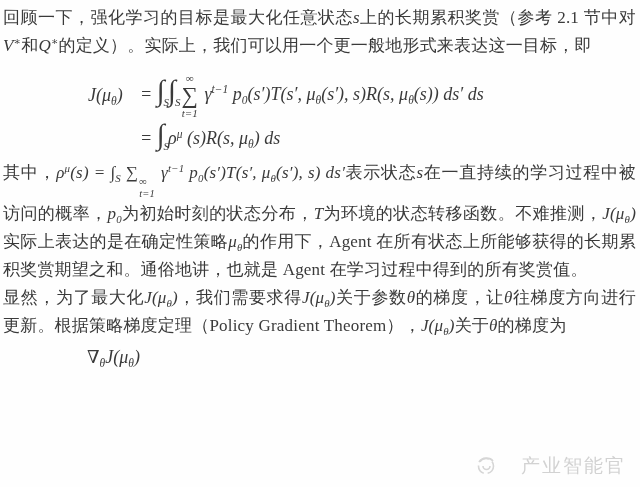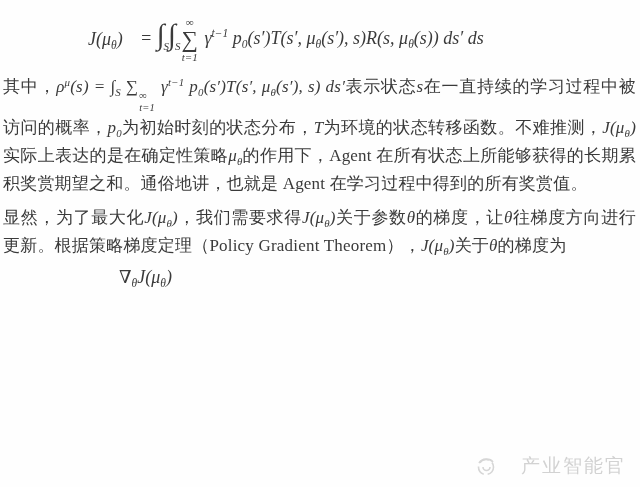--- a/index.html
+++ b/index.html
@@ -13,67 +13,72 @@
   .para{
     margin:0;font-size:17px;line-height:28px;
     text-align:justify;letter-spacing:0.2px;
   }
   .mi{font-style:italic;}
   sub{font-size:64%;vertical-align:-0.35em;line-height:0;}
   sup{font-size:64%;vertical-align:0.55em;line-height:0;}
   
   .formula{font-size:18px;font-style:italic;}
   #formula-1{margin:12px 0 10px 85px;}
-  #formula-2{margin:6px 0 0 116px;}
+  #formula-2{margin:6px 0 0 84px;}
   .f-line{display:flex;align-items:center;margin:1px 0;}
   #formula-1 .f-lhs{width:52px;flex:none;}
   #formula-2 .f-lhs{width:70px;flex:none;}
   .f-rhs{white-space:nowrap;}
   .int{font-size:29px;line-height:1;letter-spacing:-1px;}
   .int > sub{font-size:11px;vertical-align:-0.55em;font-style:italic;}
   .sum{display:inline-flex;flex-direction:column;align-items:center;
        vertical-align:middle;line-height:1;margin:0 2px;}
   .sum .lim{font-size:11px;line-height:1.1;}
   .sum .g{font-size:23px;font-style:normal;line-height:1;}
   .ss{display:inline-flex;flex-direction:column;align-items:flex-start;
       vertical-align:-0.4em;line-height:1;margin:0 1px;}
   .ss .lim{font-size:10.5px;line-height:1.15;}
   .bb{font-style:normal;font-weight:bold;letter-spacing:0.5px;}
   
   .watermark{
     position:absolute;right:14px;bottom:8px;
-    display:flex;align-items:center;gap:23px;
+    display:flex;gap:23px;
     color:#d2d2d2;font-size:19px;letter-spacing:2px;
     font-family:"Liberation Sans","DejaVu Sans",sans-serif;
   }
   .watermark svg{display:block;}
 </style>
 </head>
 <body>
 
 <div class="page">
 
+  <p class="para">回顾一下，强化学习的目标是最大化任意状态<span class="mi">s</span>上的长期累积奖赏（参考 2.1 节中对<span class="mi">V<sup>∗</sup></span>和<span class="mi">Q<sup>∗</sup></span>的定义）。实际上，我们可以用一个更一般地形式来表达这一目标，即</p>
 
   <div class="formula" id="formula-1">
     <div class="f-line">
       <span class="f-lhs">J(μ<sub>θ</sub>)</span>
       <span class="f-rhs">= <span class="int">∫<sub>S</sub></span><span class="int">∫<sub>S</sub></span><span class="sum">
             <span class="lim">∞</span>
             <span class="g">∑</span>
             <span class="lim">t=1</span>
           </span> γ<sup>t−1</sup> p<sub>0</sub>(s′)T(s′, μ<sub>θ</sub>(s′), s)R(s, μ<sub>θ</sub>(s)) ds′ ds</span>
     </div>
+    <div class="f-line">
+      <span class="f-lhs"></span>
+      <span class="f-rhs">= <span class="int">∫<sub>S</sub></span>ρ<sup>μ</sup> (s)R(s, μ<sub>θ</sub>) ds</span>
+    </div>
   </div>
 
   <p class="para">其中，<span class="mi">ρ<sup>μ</sup>(s) = ∫<sub>S</sub> ∑<span class="ss">
           <span class="lim">∞</span>
           <span class="lim">t=1</span>
         </span> γ<sup>t−1</sup> p<sub>0</sub>(s′)T(s′, μ<sub>θ</sub>(s′), s) ds′</span>表示状态<span class="mi">s</span>在一直持续的学习过程中被访问的概率，<span class="mi">p<sub>0</sub></span>为初始时刻的状态分布，<span class="mi">T</span>为环境的状态转移函数。不难推测，<span class="mi">J(μ<sub>θ</sub>)</span>实际上表达的是在确定性策略<span class="mi">μ<sub>θ</sub></span>的作用下，Agent 在所有状态上所能够获得的长期累积奖赏期望之和。通俗地讲，也就是 Agent 在学习过程中得到的所有奖赏值。</p>
 
-  <p class="para" style="margin-top:6px">显然，为了最大化<span class="mi">J(μ<sub>θ</sub>)</span>，我们需要求得<span class="mi">J(μ<sub>θ</sub>)</span>关于参数<span class="mi">θ</span>的梯度，让<span class="mi">θ</span>往梯度方向进行更新。根据策略梯度定理（Policy Gradient Theorem），<span class="mi">J(μ<sub>θ</sub>)</span>关于<span class="mi">θ</span>的梯度为</p>
+  <p class="para" style="">显然，为了最大化<span class="mi">J(μ<sub>θ</sub>)</span>，我们需要求得<span class="mi">J(μ<sub>θ</sub>)</span>关于参数<span class="mi">θ</span>的梯度，让<span class="mi">θ</span>往梯度方向进行更新。根据策略梯度定理（Policy Gradient Theorem），<span class="mi">J(μ<sub>θ</sub>)</span>关于<span class="mi">θ</span>的梯度为</p>
 
   <div class="formula" id="formula-2">
     <div class="f-line">
       <span class="f-lhs">∇<sub>θ</sub>J(μ<sub>θ</sub>)</span>
     </div>
   </div>
 
   <div class="watermark">
     <span>
       <svg width="24" height="24" viewBox="0 0 24 24" fill="none" stroke="#d6d6d6" stroke-width="1.6">

